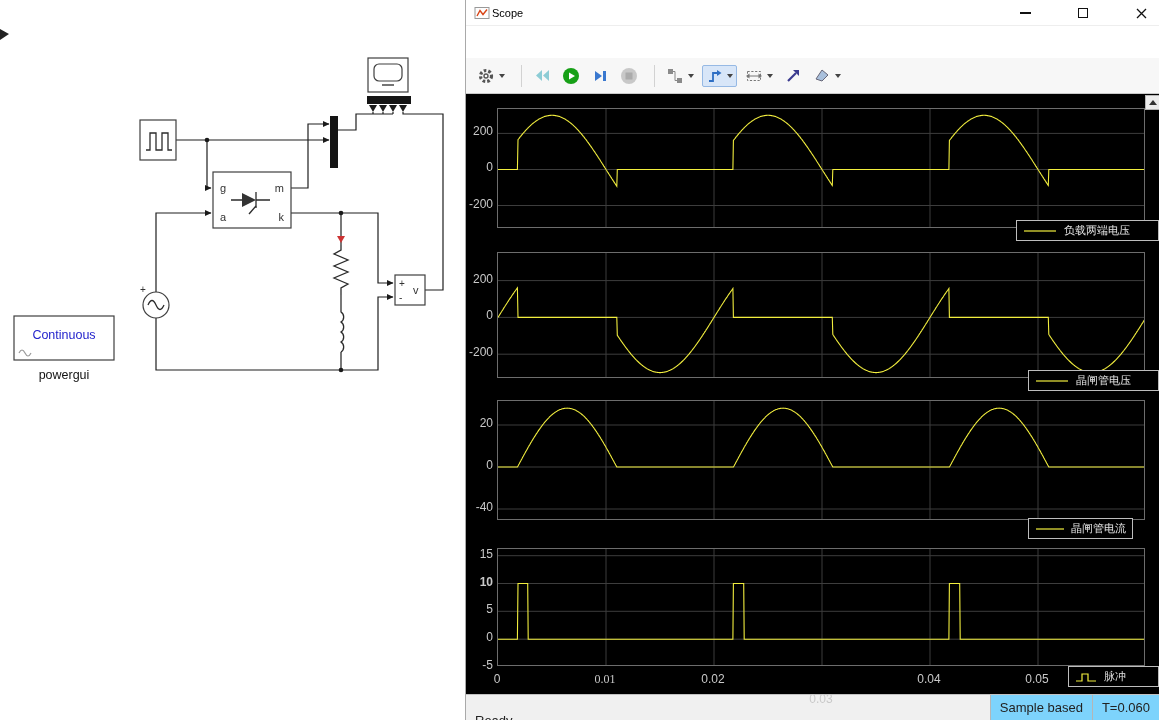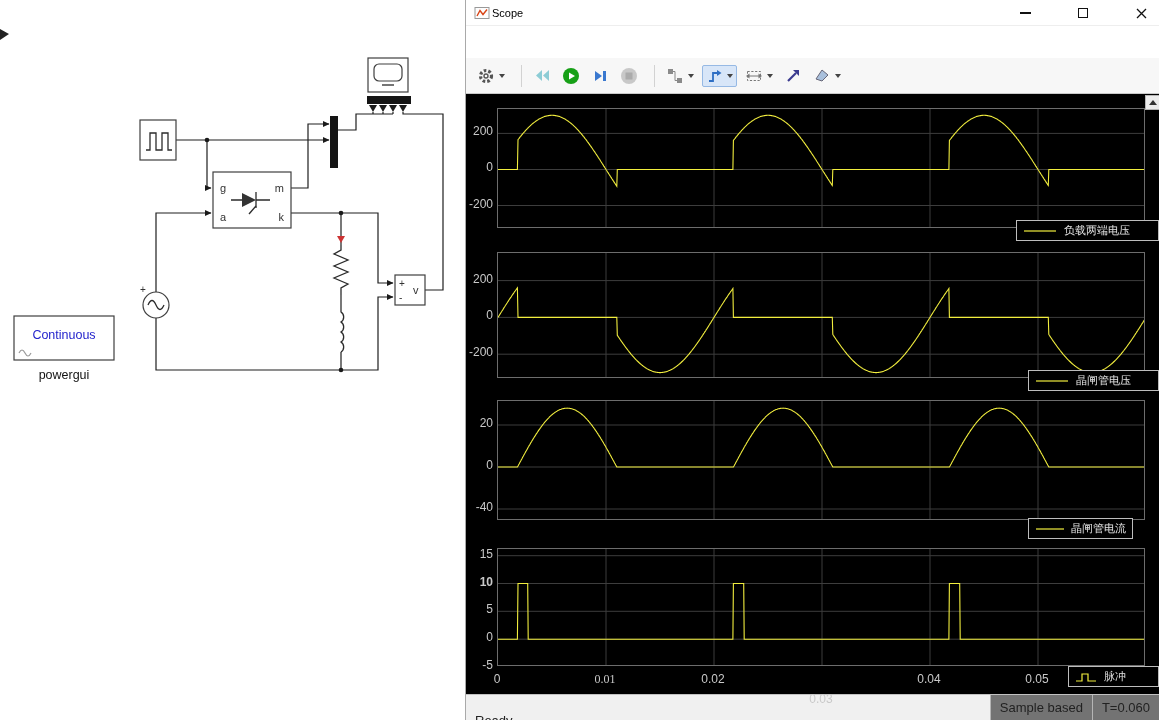--- a/index.html
+++ b/index.html
@@ -37,21 +37,21 @@
   .tsep{width:1px;height:22px;background:#d2d2d2;margin:0 8px}
   .caret{width:0;height:0;border-left:3.5px solid transparent;border-right:3.5px solid transparent;border-top:4px solid #444;margin-left:4px}
 
   .plot-region{position:absolute;left:0;top:94px;width:100%;height:600px;background:#000}
   .scrollup{position:absolute;left:679px;top:95px;width:15px;height:15px;background:#ececec;border:1px solid #b5b5b5;z-index:6;display:flex;align-items:center;justify-content:center}
   .scrollup .tri{width:0;height:0;border-left:4px solid transparent;border-right:4px solid transparent;border-bottom:5px solid #333}
 
   .statusbar{position:absolute;left:0;bottom:0;width:100%;height:26px;background:#f0f0f0;border-top:1px solid #c2c2c2;display:flex;align-items:stretch;font-size:13px;color:#222}
   .status-left{padding:13px 9px;line-height:25px}
   .cells{margin-left:auto;display:flex}
-  .cell{border-left:1px solid #b5b5b5;padding:0 9px;line-height:25px;background:#737373}
+  .cell{border-left:1px solid #b5b5b5;padding:0 9px;line-height:25px;background:#7dd3fc}
 
   
   .plot{position:absolute;background:#000;border:1px solid #6d6d6d;z-index:2;overflow:hidden}
   .ytick{position:absolute;width:44px;text-align:right;font-size:12px;color:#c9c9c9;z-index:3}
   .xtick{position:absolute;width:50px;text-align:center;font-size:12px;color:#c9c9c9;z-index:3}
   .legend{position:absolute;height:21px;background:#000;border:1px solid #bdbdbd;display:flex;align-items:center;gap:7px;padding:0 6px;z-index:5}
   .ltext{font-size:11px;color:#e3e3e3;white-space:nowrap}
 </style>
 </head>
 <body>

